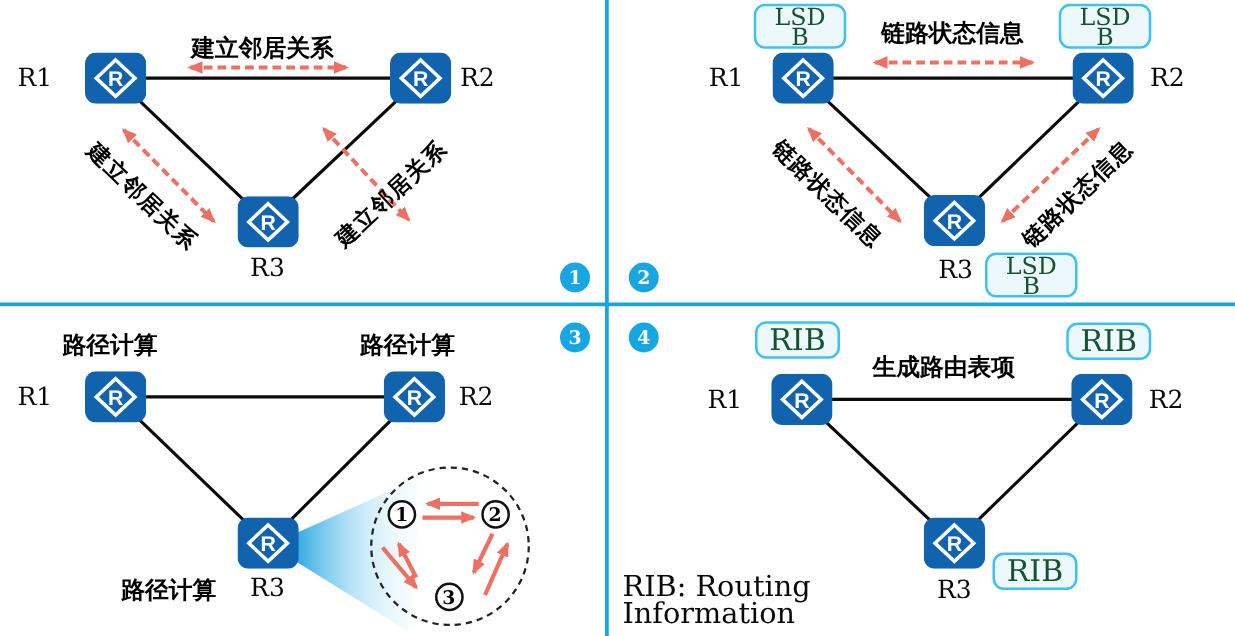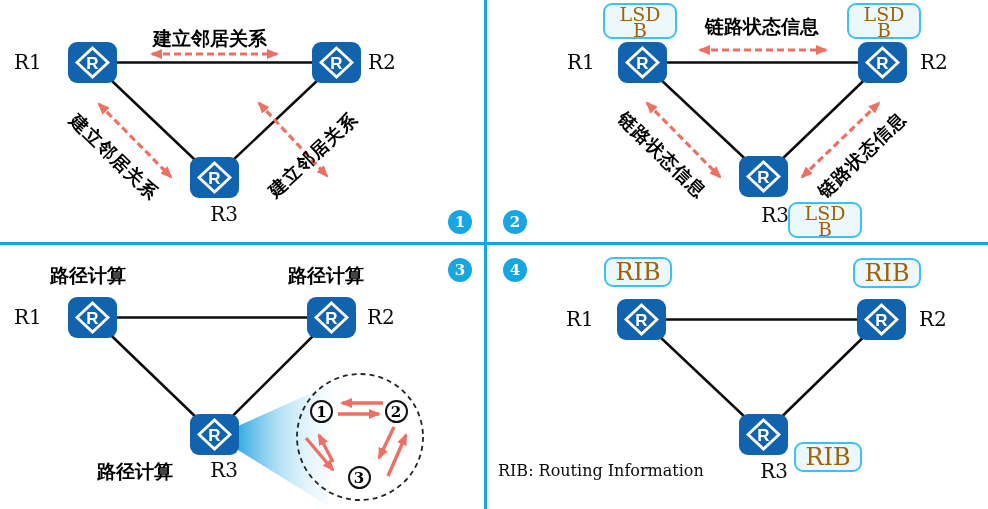--- a/index.html
+++ b/index.html
@@ -12,36 +12,36 @@
   
   .badge{width:24px;height:24px;border-radius:50%;background:#18a6e3;color:#fff;
          font-family:"DejaVu Serif",serif;font-weight:bold;font-size:15px;
          display:flex;align-items:center;justify-content:center;}
   
   .router{width:49px;height:41px;}
   .router svg{display:block;}
   
   .rlabel{font-family:"DejaVu Serif",serif;font-size:20px;color:#0a0a0a;line-height:20px;}
   .r-right{}
-  .r-center{text-align:right;}
+  .r-center{text-align:center;}
   
   .cjk{font-family:"DejaVu Sans",sans-serif;font-weight:bold;color:#000;white-space:nowrap;}
   .cjk-top{font-size:19px;text-align:center;}
   .cjk-rot{font-size:18px;letter-spacing:1px;transform-origin:center;}
   
   .infobox{border:2px solid #3fc1ef;border-radius:9px;background:#edf8fd;
-           font-family:"DejaVu Serif",serif;color:#a16207;text-align:center;}
+           font-family:"DejaVu Serif",serif;color:#14532d;text-align:center;}
   .lsdb{width:70px;height:31px;font-size:19px;line-height:16px;padding-top:1px;}
   .rib{width:64px;height:26px;font-size:24px;line-height:26px;}
   
   .spf-node{width:23px;height:23px;border:2.5px solid #111;border-radius:50%;background:#fff;
             box-sizing:border-box;display:flex;align-items:center;justify-content:center;
             font-family:"DejaVu Serif",serif;font-weight:bold;font-size:15px;color:#000;}
   
-  .footnote{font-family:"DejaVu Serif",serif;font-size:16px;line-height:21px;color:#0a0a0a;}
+  .footnote{font-family:"DejaVu Serif",serif;font-size:23px;line-height:21px;color:#0a0a0a;}
 </style>
 </head>
 <body>
 
 <div id="stage">
 
   <svg class="abs" style="left:0;top:0;" width="988" height="509" viewBox="0 0 988 509">
     <defs>
       <marker id="ah" viewBox="0 0 12 10" refX="10" refY="5" markerWidth="12" markerHeight="10" markerUnits="userSpaceOnUse" orient="auto-start-reverse">
         <path d="M0,0 L12,5 L0,10 Z" fill="#ed7163"></path>
@@ -209,20 +209,21 @@
   <div class="abs rlabel r-center" style="left:190px;top:460px;width:48px;">R3</div>
 
   <div class="abs spf-node" style="left:310px;top:400px;">1</div>
   <div class="abs spf-node" style="left:384.5px;top:400px;">2</div>
   <div class="abs spf-node" style="left:347.5px;top:466px;">3</div>
 
   <div class="abs infobox rib" style="left:604px;top:257px;">RIB</div>
   <div class="abs infobox rib" style="left:853px;top:258px;">RIB</div>
   <div class="abs infobox rib" style="left:794px;top:442px;">RIB</div>
 
+  <div class="abs cjk cjk-top" style="left:675px;top:281px;width:160px;">生成路由表项</div>
 
   <div class="abs router" style="left:617px;top:299px;">
     <svg width="49" height="41" viewBox="0 0 49 41">
         <rect x="0" y="0" width="49" height="41" rx="9" fill="#1263ad"></rect>
         <polygon points="24.5,6 40,20.5 24.5,35 9,20.5" fill="none" stroke="#fff" stroke-width="2.8"></polygon>
         <text x="24.5" y="27" text-anchor="middle" fill="#fff" font-size="17" font-weight="bold" font-family="Liberation Sans, sans-serif">R</text>
       </svg>
   </div>
   <div class="abs router" style="left:857px;top:299px;">
     <svg width="49" height="41" viewBox="0 0 49 41">

